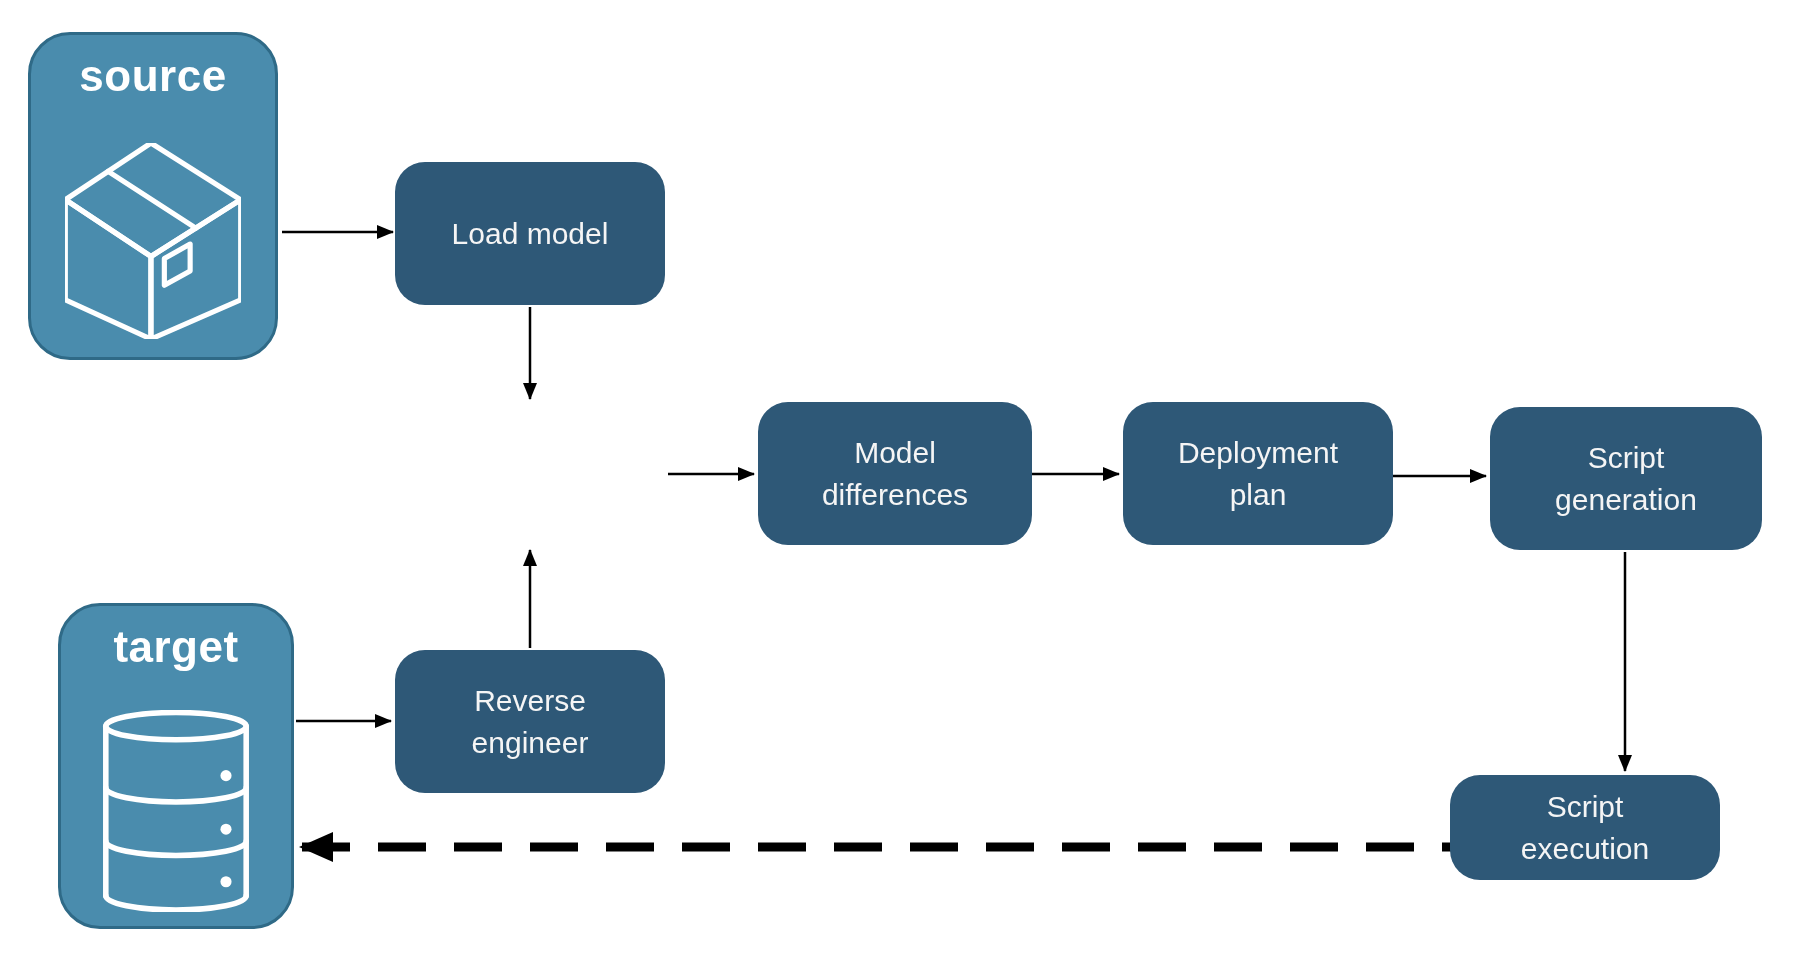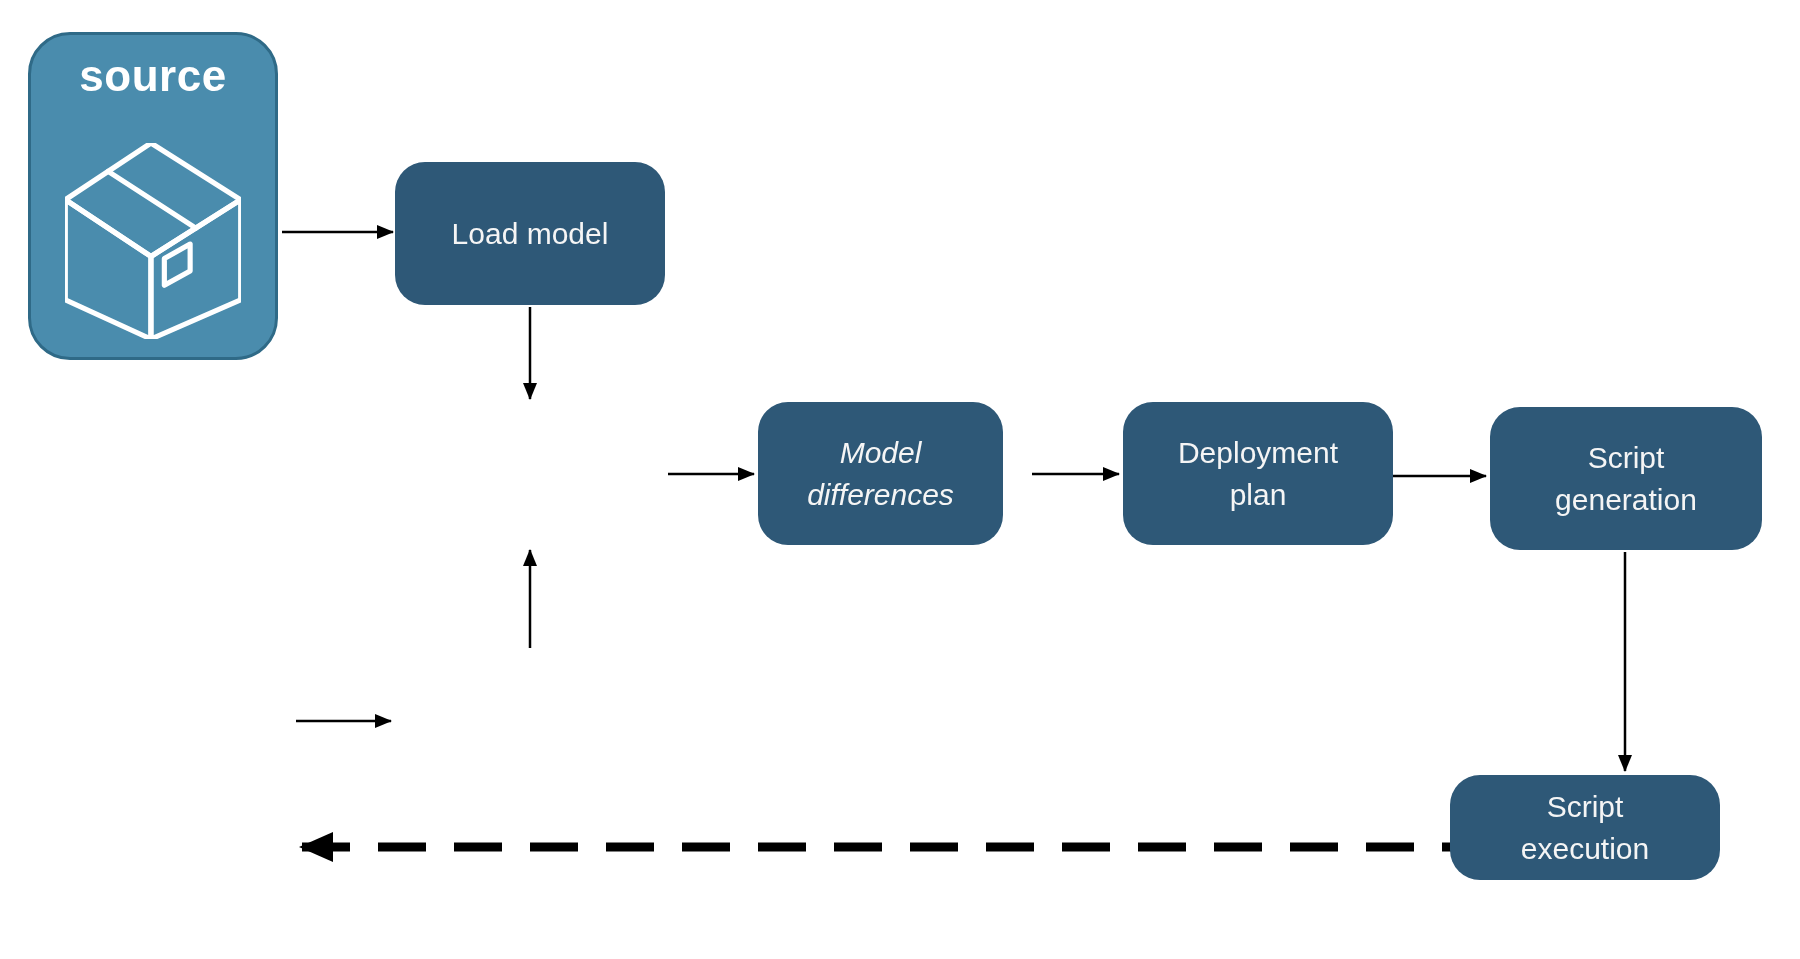--- a/index.html
+++ b/index.html
@@ -68,21 +68,21 @@
   }
   .icon-stroke {
     fill: none;
     stroke: #FFFFFF;
     stroke-linejoin: round;
     stroke-linecap: round;
   }
   
   #n-load-model        { left: 395px;  top: 162px; width: 270px; height: 143px; }
   #n-model-comparison  { left: 395px;  top: 403px; width: 273px; height: 143px; }
-  #n-model-differences { left: 758px;  top: 402px; width: 245px; height: 143px; font-style: italic; }
+  #n-model-differences { left: 758px;  top: 402px; width: 274px; height: 143px; }
   #n-deployment-plan   { left: 1123px; top: 402px; width: 270px; height: 143px; }
   #n-script-generation { left: 1490px; top: 407px; width: 272px; height: 143px; }
   #n-reverse-engineer  { left: 395px;  top: 650px; width: 270px; height: 143px; }
   #n-script-execution  { left: 1450px; top: 775px; width: 270px; height: 105px; }
   #e-source { left: 28px; top: 32px;  width: 250px; height: 328px; }
   #e-target { left: 58px; top: 603px; width: 236px; height: 326px; }
 </style>
 </head>
 <body>
 
@@ -114,20 +114,37 @@
       <svg width="176" height="196" viewBox="0 0 170 190" xmlns="http://www.w3.org/2000/svg">
         <polygon class="icon-stroke" stroke-width="5" points="83,0 170,55 83,110 0,55"></polygon>
         <polygon class="icon-stroke" stroke-width="5" points="0,55 0,152 83,190 83,110"></polygon>
         <polygon class="icon-stroke" stroke-width="5" points="170,55 170,152 83,190 83,110"></polygon>
         <line class="icon-stroke" stroke-width="5" x1="41.5" y1="27.5" x2="126.5" y2="82.5"></line>
         <polygon class="icon-stroke" stroke-width="5" points="96,112 121,98 121,124 96,138"></polygon>
       </svg>
     </div>
   </div>
 
+  <div class="endpoint" id="e-target">
+    <div class="endpoint-label">target</div>
+    <div class="endpoint-iconwrap">
+      <svg width="148" height="202" viewBox="0 0 145 200" xmlns="http://www.w3.org/2000/svg">
+        <ellipse class="icon-stroke" stroke-width="5.5" cx="72.5" cy="16" rx="69.5" ry="13.5"></ellipse>
+        <line class="icon-stroke" stroke-width="5.5" x1="3" y1="16" x2="3" y2="184"></line>
+        <line class="icon-stroke" stroke-width="5.5" x1="142" y1="16" x2="142" y2="184"></line>
+        <path class="icon-stroke" stroke-width="5.5" d="M3,77 A69.5,14 0 0 0 142,77"></path>
+        <path class="icon-stroke" stroke-width="5.5" d="M3,130 A69.5,14 0 0 0 142,130"></path>
+        <path class="icon-stroke" stroke-width="5.5" d="M3,184 A69.5,14 0 0 0 142,184"></path>
+        <circle cx="122" cy="65" r="5.5" fill="#FFFFFF"></circle>
+        <circle cx="122" cy="118" r="5.5" fill="#FFFFFF"></circle>
+        <circle cx="122" cy="170" r="5.5" fill="#FFFFFF"></circle>
+      </svg>
+    </div>
+  </div>
 
   <div class="node" id="n-load-model">Load model</div>
   <div class="node" id="n-model-differences">Model differences</div>
   <div class="node" id="n-script-generation">Script generation</div>
   <div class="node" id="n-deployment-plan">Deployment plan</div>
+  <div class="node" id="n-reverse-engineer">Reverse engineer</div>
   <div class="node" id="n-script-execution">Script execution</div>
 
 </div>
 
 </body></html>

